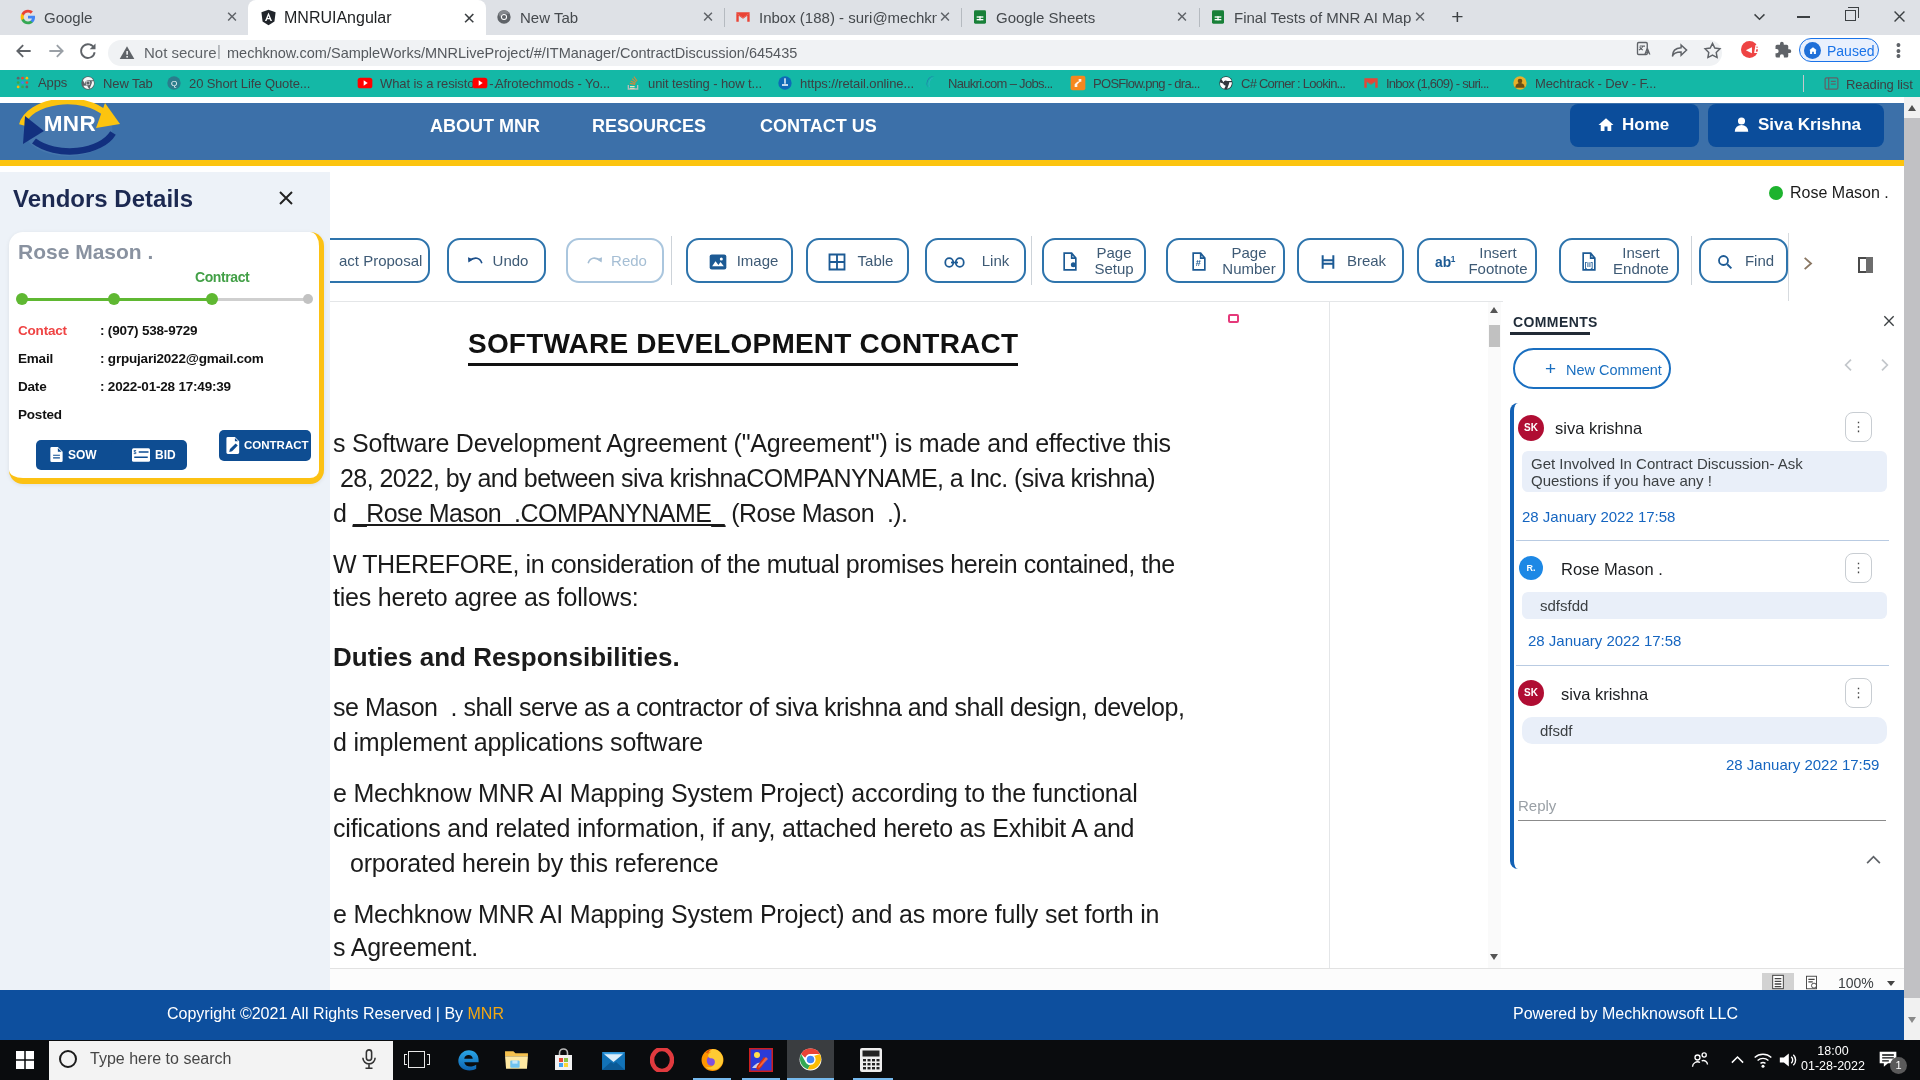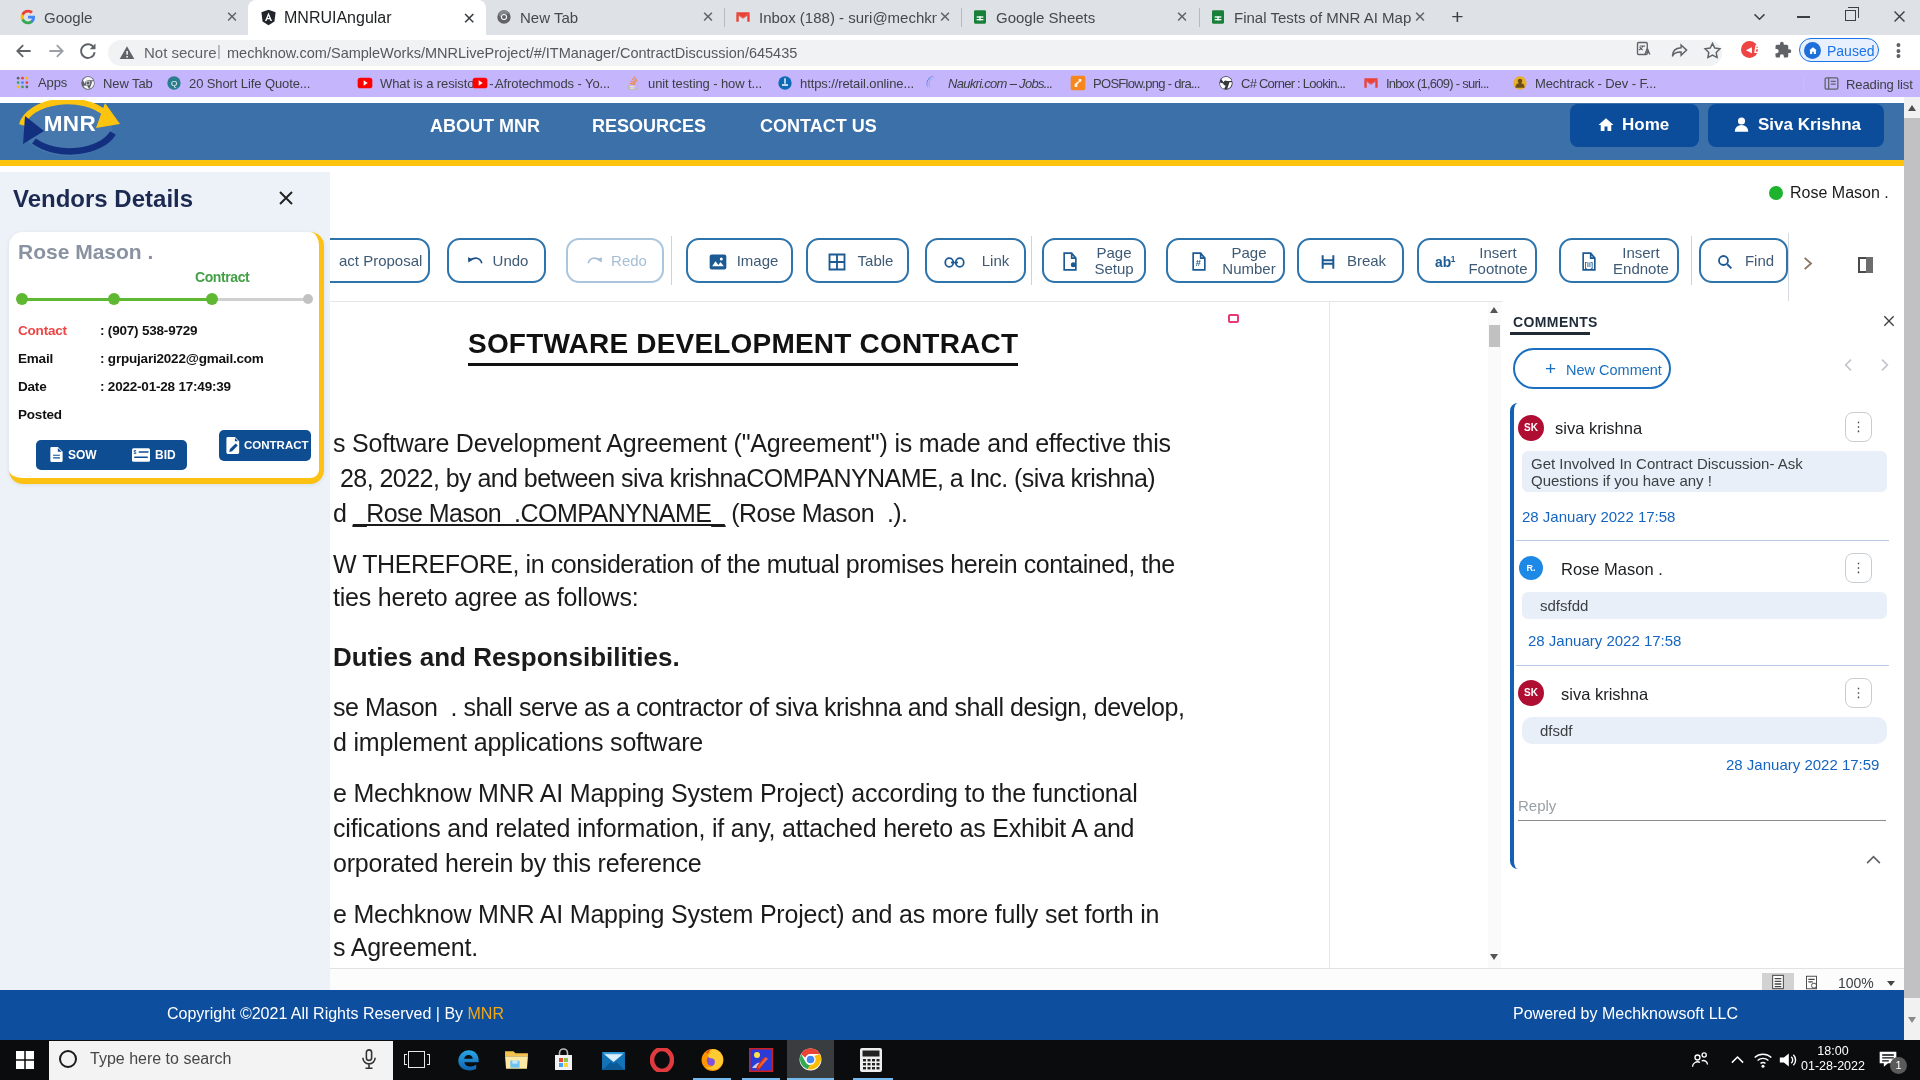--- a/index.html
+++ b/index.html
@@ -13,21 +13,21 @@
 .tab .fav { position:absolute; left:10px; top:9px; width:16px; height:16px; }
 .tab .ttl { position:absolute; left:34px; top:9px; width:178px; white-space:nowrap; overflow:hidden; }
 .tab .cls { position:absolute; right:8px; top:9px; width:16px; height:16px; color:#5f6368; font-size:15px; line-height:16px; text-align:center;}
 .tabsep { position:absolute; top:8px; width:1px; height:19px; background:#9aa0a6; opacity:.6;}
 #activetab { position:absolute; left:248px; top:0px; width:238px; height:35px; background:#fff; border-radius:8px 8px 0 0; color:#1d1f21;padding-left:40px;}
 
 #addrbar { left:0; top:35px; width:1920px; height:35px; background:#fff; }
 .navico { position:absolute; top:6px; color:#5f6368; }
 #omnibox { position:absolute; left:108px; top:5px; width:1614px; height:26px; border-radius:13px; background:#f0f2f4; }
 
-#bookmarks { left:0; top:70px; width:1920px; height:27px; background:#c4b5fd; }
+#bookmarks { left:0; top:70px; width:1920px; height:27px; background:#14b8a6; }
 .bk { position:absolute; top:5px; height:18px; font-size:13px; letter-spacing:-0.1px; color:#3c4043; white-space:nowrap; }
 .bk i { display:inline-block; width:16px; height:16px; margin-right:7px; vertical-align:-3px; font-style:normal;}
 
 #page { left:0; top:97px; width:1905px; height:943px; background:#fff; overflow:hidden;}
 #navbar { position:absolute; left:0; top:6px; width:1905px; height:57px; background:#3c70a9; }
 .navlink { position:absolute; top:13px; color:#fff; font-weight:bold; font-size:18px; }
 .navbtn { position:absolute; top:1px; height:43px; background:#0b4d9b; border-radius:8px; color:#fff; font-weight:bold; font-size:17px; text-align:center; }
 #yellowbar { position:absolute; left:0; top:63px; width:1905px; height:6px; background:#fcc40f; }
 
 #content { position:absolute; left:0; top:69px; width:1905px; height:824px; background:#fff; }
@@ -209,21 +209,21 @@
           </svg></i>Afrotechmods - Yo...</div>
     <div class="bk" style="left:625px;"><i><svg width="16" height="16" viewBox="0 0 24 24">
             <path fill="#bcbbbb" d="M4 15v7h16v-7h-2v5H6v-5z"></path>
             <path fill="#f48024" d="M7 13.5 15 15l.3-1.7-8-1.5zm1-3.8 7.4 3.4.7-1.5-7.4-3.5zm2-3.6 6.3 5.2 1-1.2-6.2-5.2zM14 2l-1.3 1 4.9 6.6 1.3-1z" opacity=".85"></path>
             <path fill="#f1e5bc" d="M7.5 16.5h6.9V18H7.5zm0 2.5h6.9v1.5H7.5z"></path>
           </svg></i>unit testing - how t...</div>
     <div class="bk" style="left:777px;"><i><svg width="16" height="16" viewBox="0 0 24 24">
             <circle cx="12" cy="12" r="10" fill="#0d6ab7"></circle>
             <path fill="#fff" d="M11 5h2v8h-2zm-3.5 9h9V16h-9z"></path>
           </svg></i>https://retail.online...</div>
-    <div class="bk" style="left:925px;letter-spacing:-0.7px;font-style:italic;"><i><svg width="16" height="16" viewBox="0 0 24 24">
+    <div class="bk" style="left:925px;letter-spacing:-0.7px;"><i><svg width="16" height="16" viewBox="0 0 24 24">
             <path fill="#2865b0" d="M14 2a11 11 0 0 0-8 19A11.5 11.5 0 0 1 14 2z"></path>
             <path fill="#49a6d8" d="M13 4a9 9 0 0 0-5 15 10 10 0 0 1 5-15z" opacity=".8"></path>
           </svg></i>Naukri.com – Jobs...</div>
     <div class="bk" style="left:1070px;letter-spacing:-0.7px;"><i><svg width="16" height="16" viewBox="0 0 24 24">
             <rect x="1" y="1" width="22" height="22" rx="3" fill="#f5871e"></rect>
             <path fill="#fff" d="M7 14h4v4H7zm6-8h4v4h-4zm-2 4h4l-4 4h-4z" opacity=".9"></path>
           </svg></i>POSFlow.png - dra...</div>
     <div class="bk" style="left:1218px;letter-spacing:-0.75px;"><i><svg width="16" height="16" viewBox="0 0 24 24">
             <circle cx="12" cy="12" r="10" fill="#35393e"></circle>
             <path fill="#fff" d="M12 3a9 9 0 0 1 8.5 6H14a4.5 4.5 0 0 0-6 2L5 6a9 9 0 0 1 7-3zm8.8 8a9 9 0 0 1-7 9.7l2.4-6.7a4.5 4.5 0 0 0 .6-3zM7.6 12.6a4.5 4.5 0 0 0 4 3.4l-2.3 4.8a9 9 0 0 1-6.2-9.5z"></path>
@@ -374,21 +374,21 @@
         <div class="dline" style="top:127px;">s Software Development Agreement ("Agreement") is made and effective this</div>
         <div class="dline" style="top:162px;left:340px;letter-spacing:-0.55px;">28, 2022, by and between siva krishnaCOMPANYNAME, a Inc. (siva krishna)</div>
         <div class="dline" style="top:197px;letter-spacing:-0.53px;">d <u>_Rose Mason&nbsp;&nbsp;.COMPANYNAME_</u> (Rose Mason&nbsp;&nbsp;.).</div>
         <div class="dline" style="top:248px;letter-spacing:-0.43px;">W THEREFORE, in consideration of the mutual promises herein contained, the</div>
         <div class="dline" style="top:340px;font-weight:bold;font-size:26px;letter-spacing:0;">Duties and Responsibilities.</div>
         <div class="dline" style="top:281px;">ties hereto agree as follows:</div>
         <div class="dline" style="top:391px;letter-spacing:-0.48px;">se Mason&nbsp;&nbsp;. shall serve as a contractor of siva krishna and shall design, develop,</div>
         <div class="dline" style="top:426px;">d implement applications software</div>
         <div class="dline" style="top:477px;">e Mechknow MNR AI Mapping System Project) according to the functional</div>
         <div class="dline" style="top:512px;">cifications and related information, if any, attached hereto as Exhibit A and</div>
-        <div class="dline" style="top:547px;">orporated herein by this reference</div>
+        <div class="dline" style="top:547px;margin-left:17px;">orporated herein by this reference</div>
         <div class="dline" style="top:598px;">e Mechknow MNR AI Mapping System Project) and as more fully set forth in</div>
         <div class="dline" style="top:631px;">s Agreement.</div>
       </div>
 
       <div style="position:absolute;left:1228px;top:148px;width:11px;height:9px;border:2px solid #e5397a;border-radius:2px;background:#fff;"></div>
 
       <div style="position:absolute;left:1488px;top:136px;width:13px;height:666px;background:#fafafa;">
         <div style="position:absolute;left:2px;top:5px;width:0;height:0;border-left:4.5px solid transparent;border-right:4.5px solid transparent;border-bottom:6px solid #555;"></div>
         <div style="position:absolute;left:1px;top:23px;width:11px;height:22px;background:#c1c1c1;"></div>
         <div style="position:absolute;left:2px;top:652px;width:0;height:0;border-left:4.5px solid transparent;border-right:4.5px solid transparent;border-top:6px solid #555;"></div>

